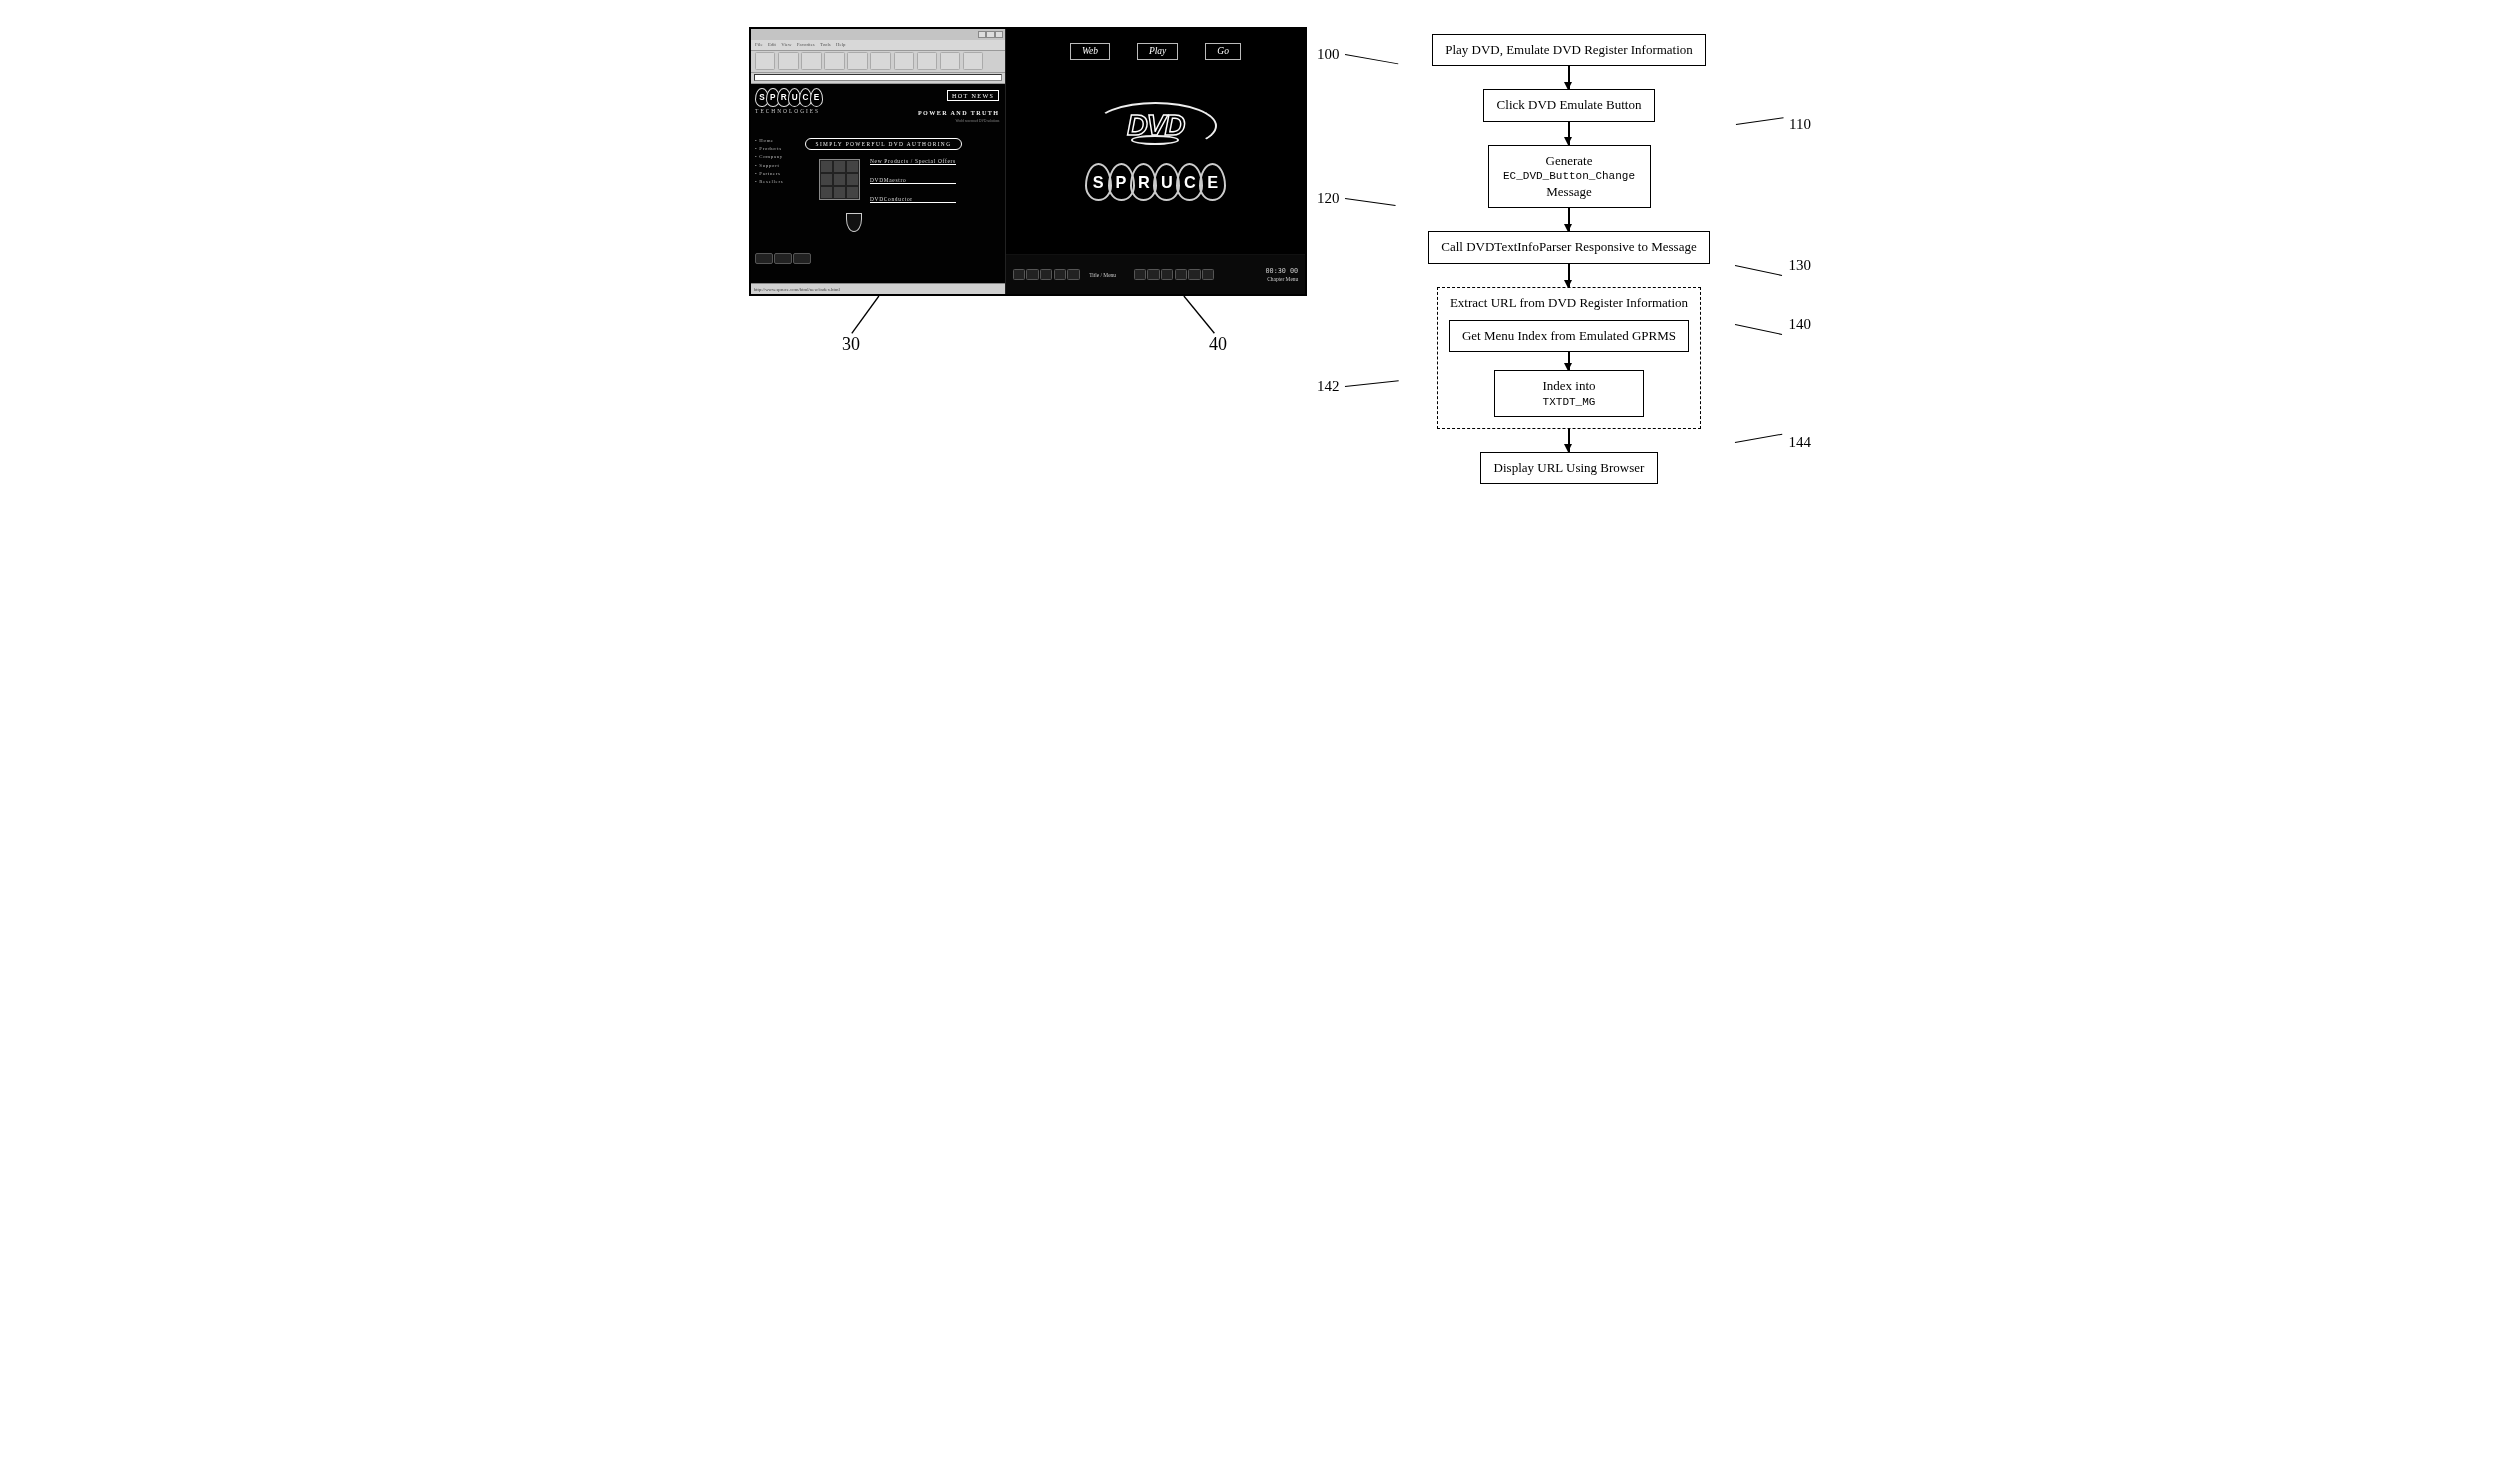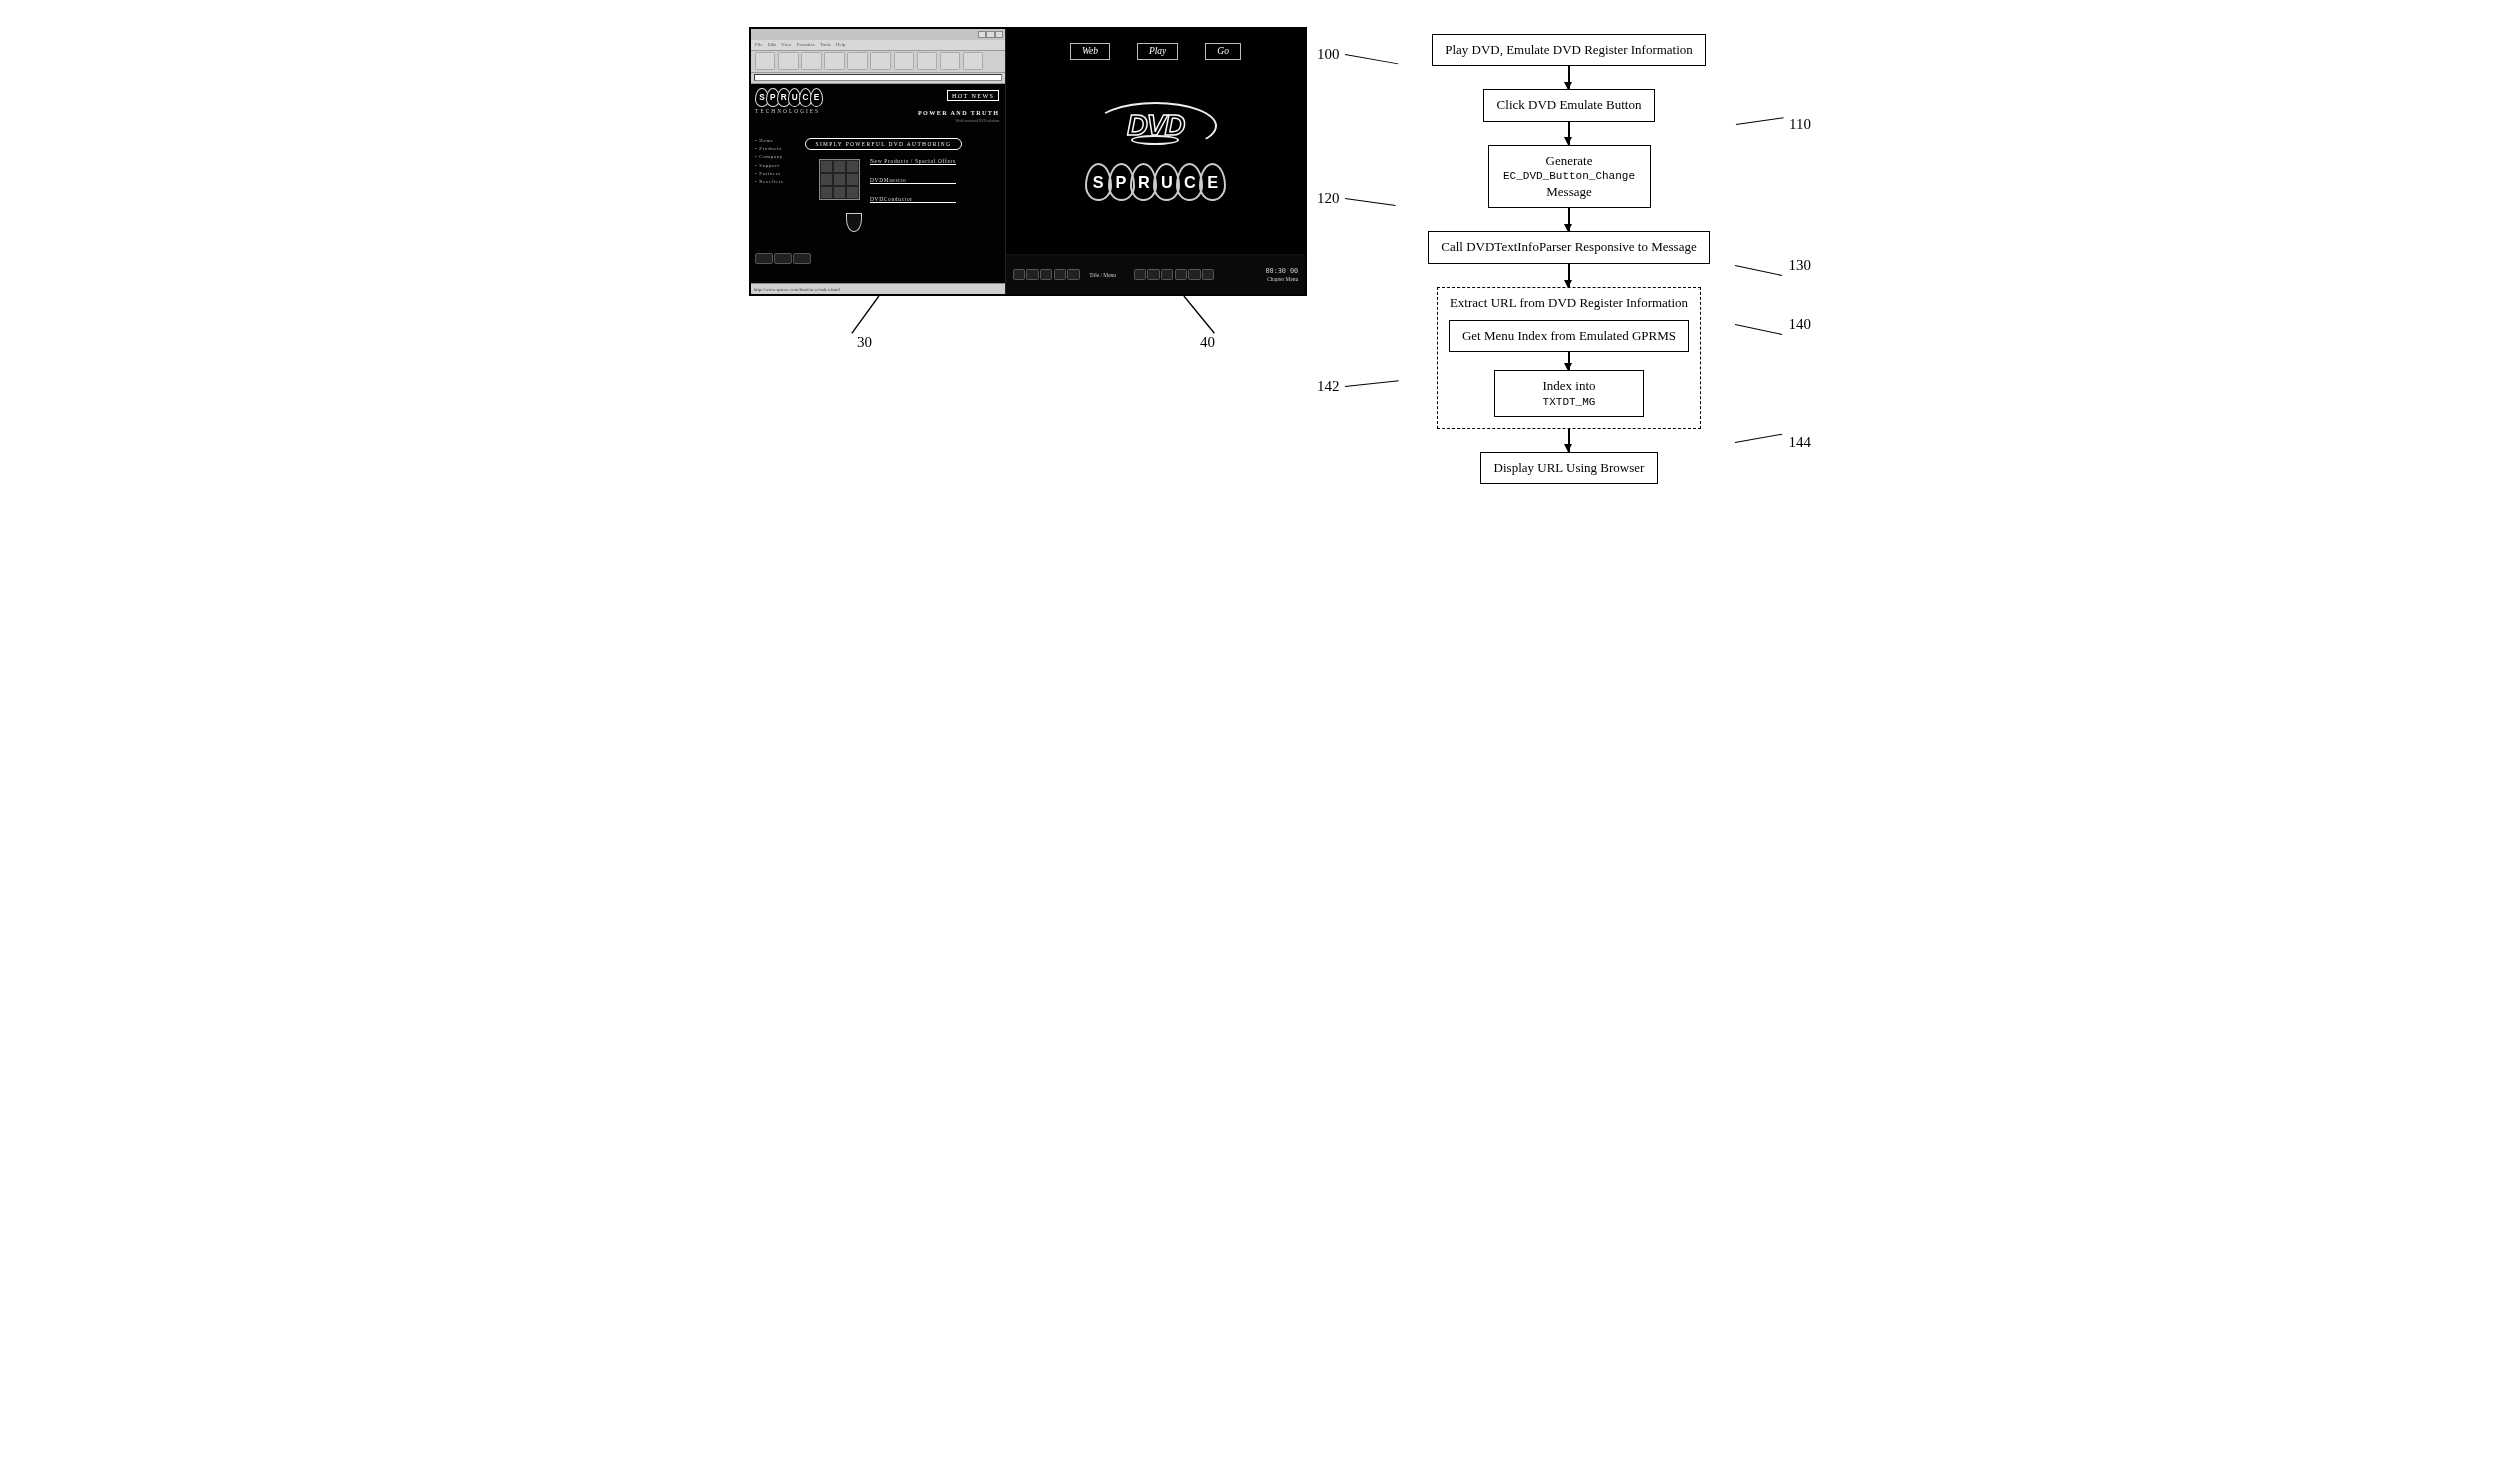--- a/index.html
+++ b/index.html
@@ -205,22 +205,21 @@
     color:#ccc; font-size:5.4px;
   }
   .pcbtn { width:12.3px; height:11px; background:#222; border:0.7px solid #555; border-radius:1.4px;}
   .pcgroup { display:flex; gap:1.4px;}
   .player-controls .spacer{flex:1;}
   .timecode { font-family:monospace; font-size:6.8px; color:#ccc;}
   
   .callouts { position:relative; height:61px;}
   .callout {
     position:absolute;
-    font-size:15px;
-    margin-left:15px;
+    font-size:18px;
   }
   
   .flowchart {
     position:relative;
     width:388px;
     padding-top:6.8px;
   }
   .flow-col {
     display:flex; flex-direction:column; align-items:center;
   }
@@ -401,21 +400,21 @@
       </div>
     </div>
   </div>
 
   <div class="callouts">
     <svg width="558" height="61" style="position:absolute;top:0;left:0" viewBox="0 0 820 90">
       <line x1="190" y1="0" x2="150" y2="55" stroke="#000" stroke-width="2"></line>
       <line x1="640" y1="0" x2="685" y2="55" stroke="#000" stroke-width="2"></line>
     </svg>
     <div class="callout" style="left:93px;top:38px">30</div>
-    <div class="callout" style="left:436px;top:38px">40</div>
+    <div class="callout" style="left:460px;top:38px">40</div>
   </div>
 </div>
 
 <div class="flowchart">
   <div class="flow-col">
     <div class="fbox">Play DVD, Emulate DVD Register Information</div>
     <div class="arrow"></div>
     <div class="fbox">Click DVD Emulate Button</div>
     <div class="arrow"></div>
     <div class="fbox">

